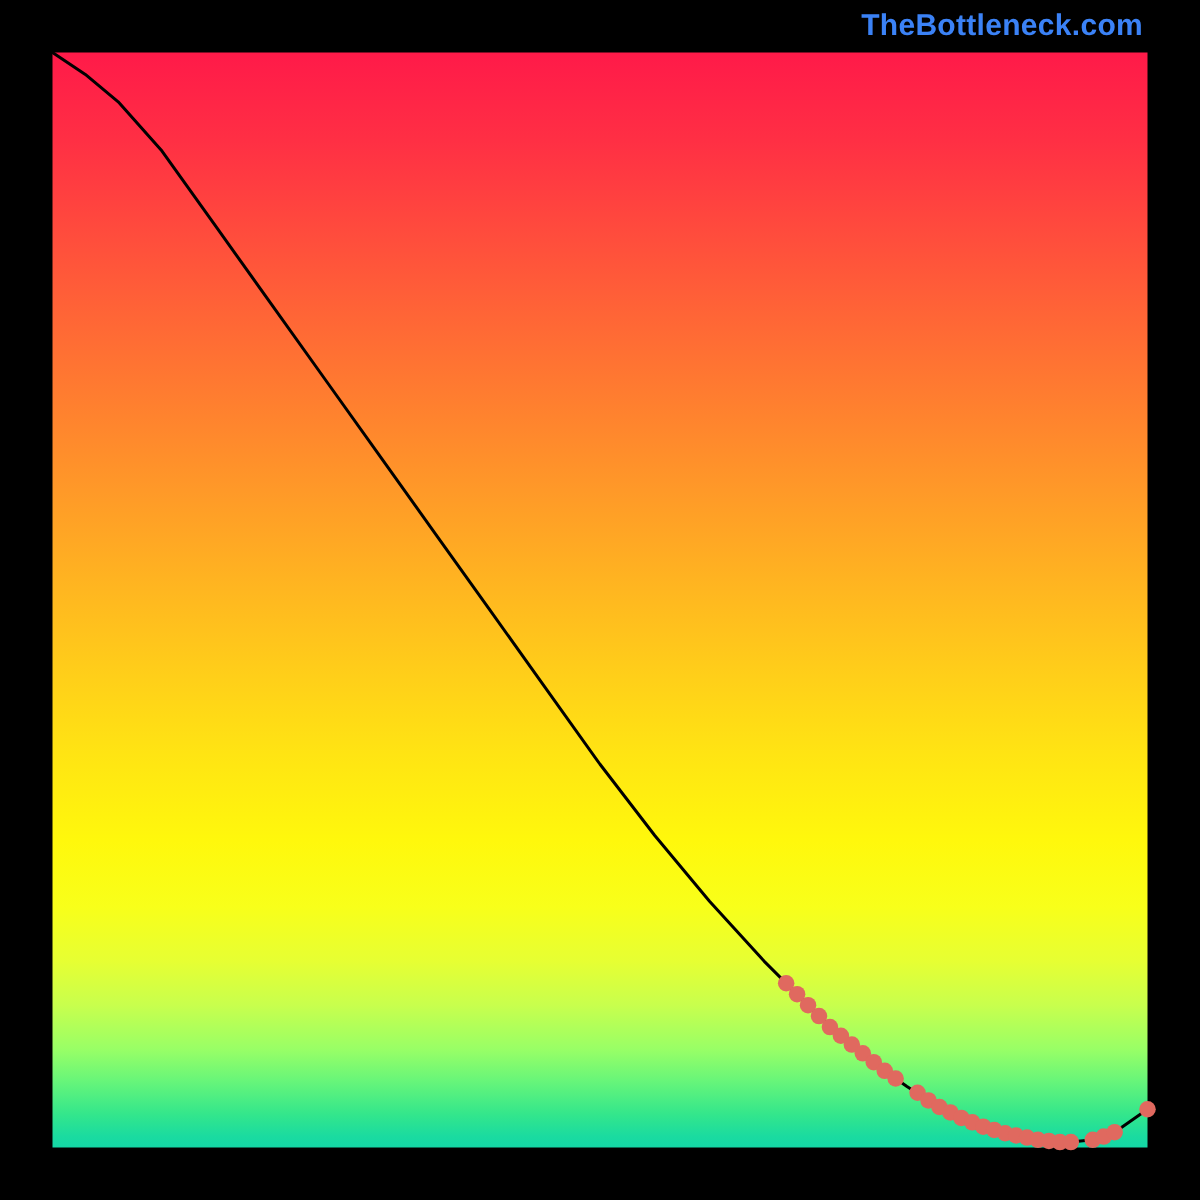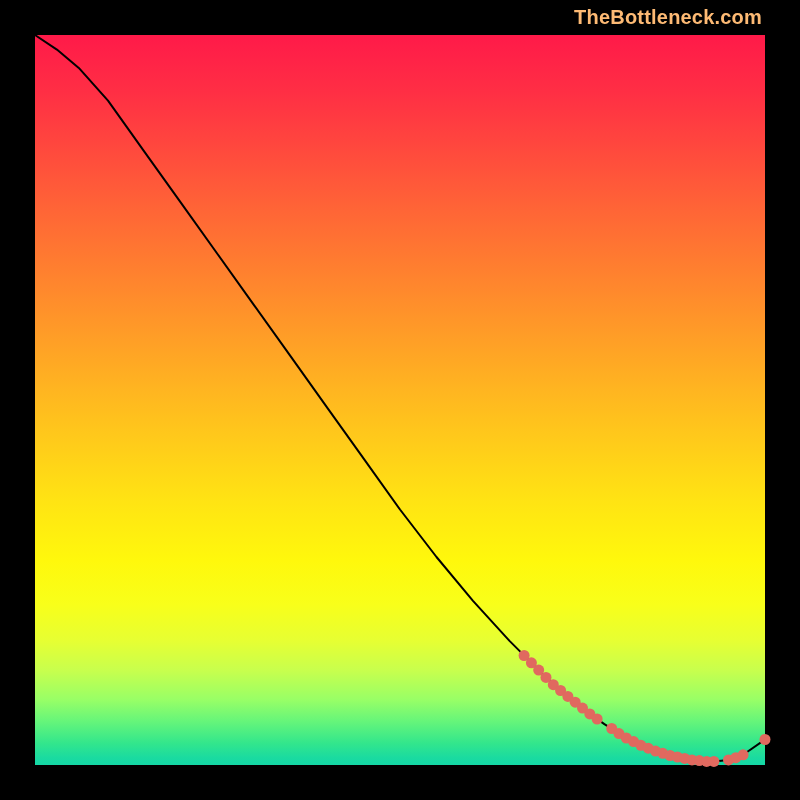--- a/index.html
+++ b/index.html
@@ -41,21 +41,21 @@
       #99ff66 91%,
       #66f57a 94%,
       #33e68c 97%,
       #1adba0 99%,
       #14d7a6 100%);
   }
   .watermark {
     position: absolute;
     top: 6px;
     right: 38px;
-    color: #fdba74;
+    color: #3b82f6;
     font-size: 20px;
     font-weight: 600;
     letter-spacing: 0.2px;
     user-select: none;
   }
   svg.curve {
     position: absolute;
     left: 0;
     top: 0;
     width: 730px;

